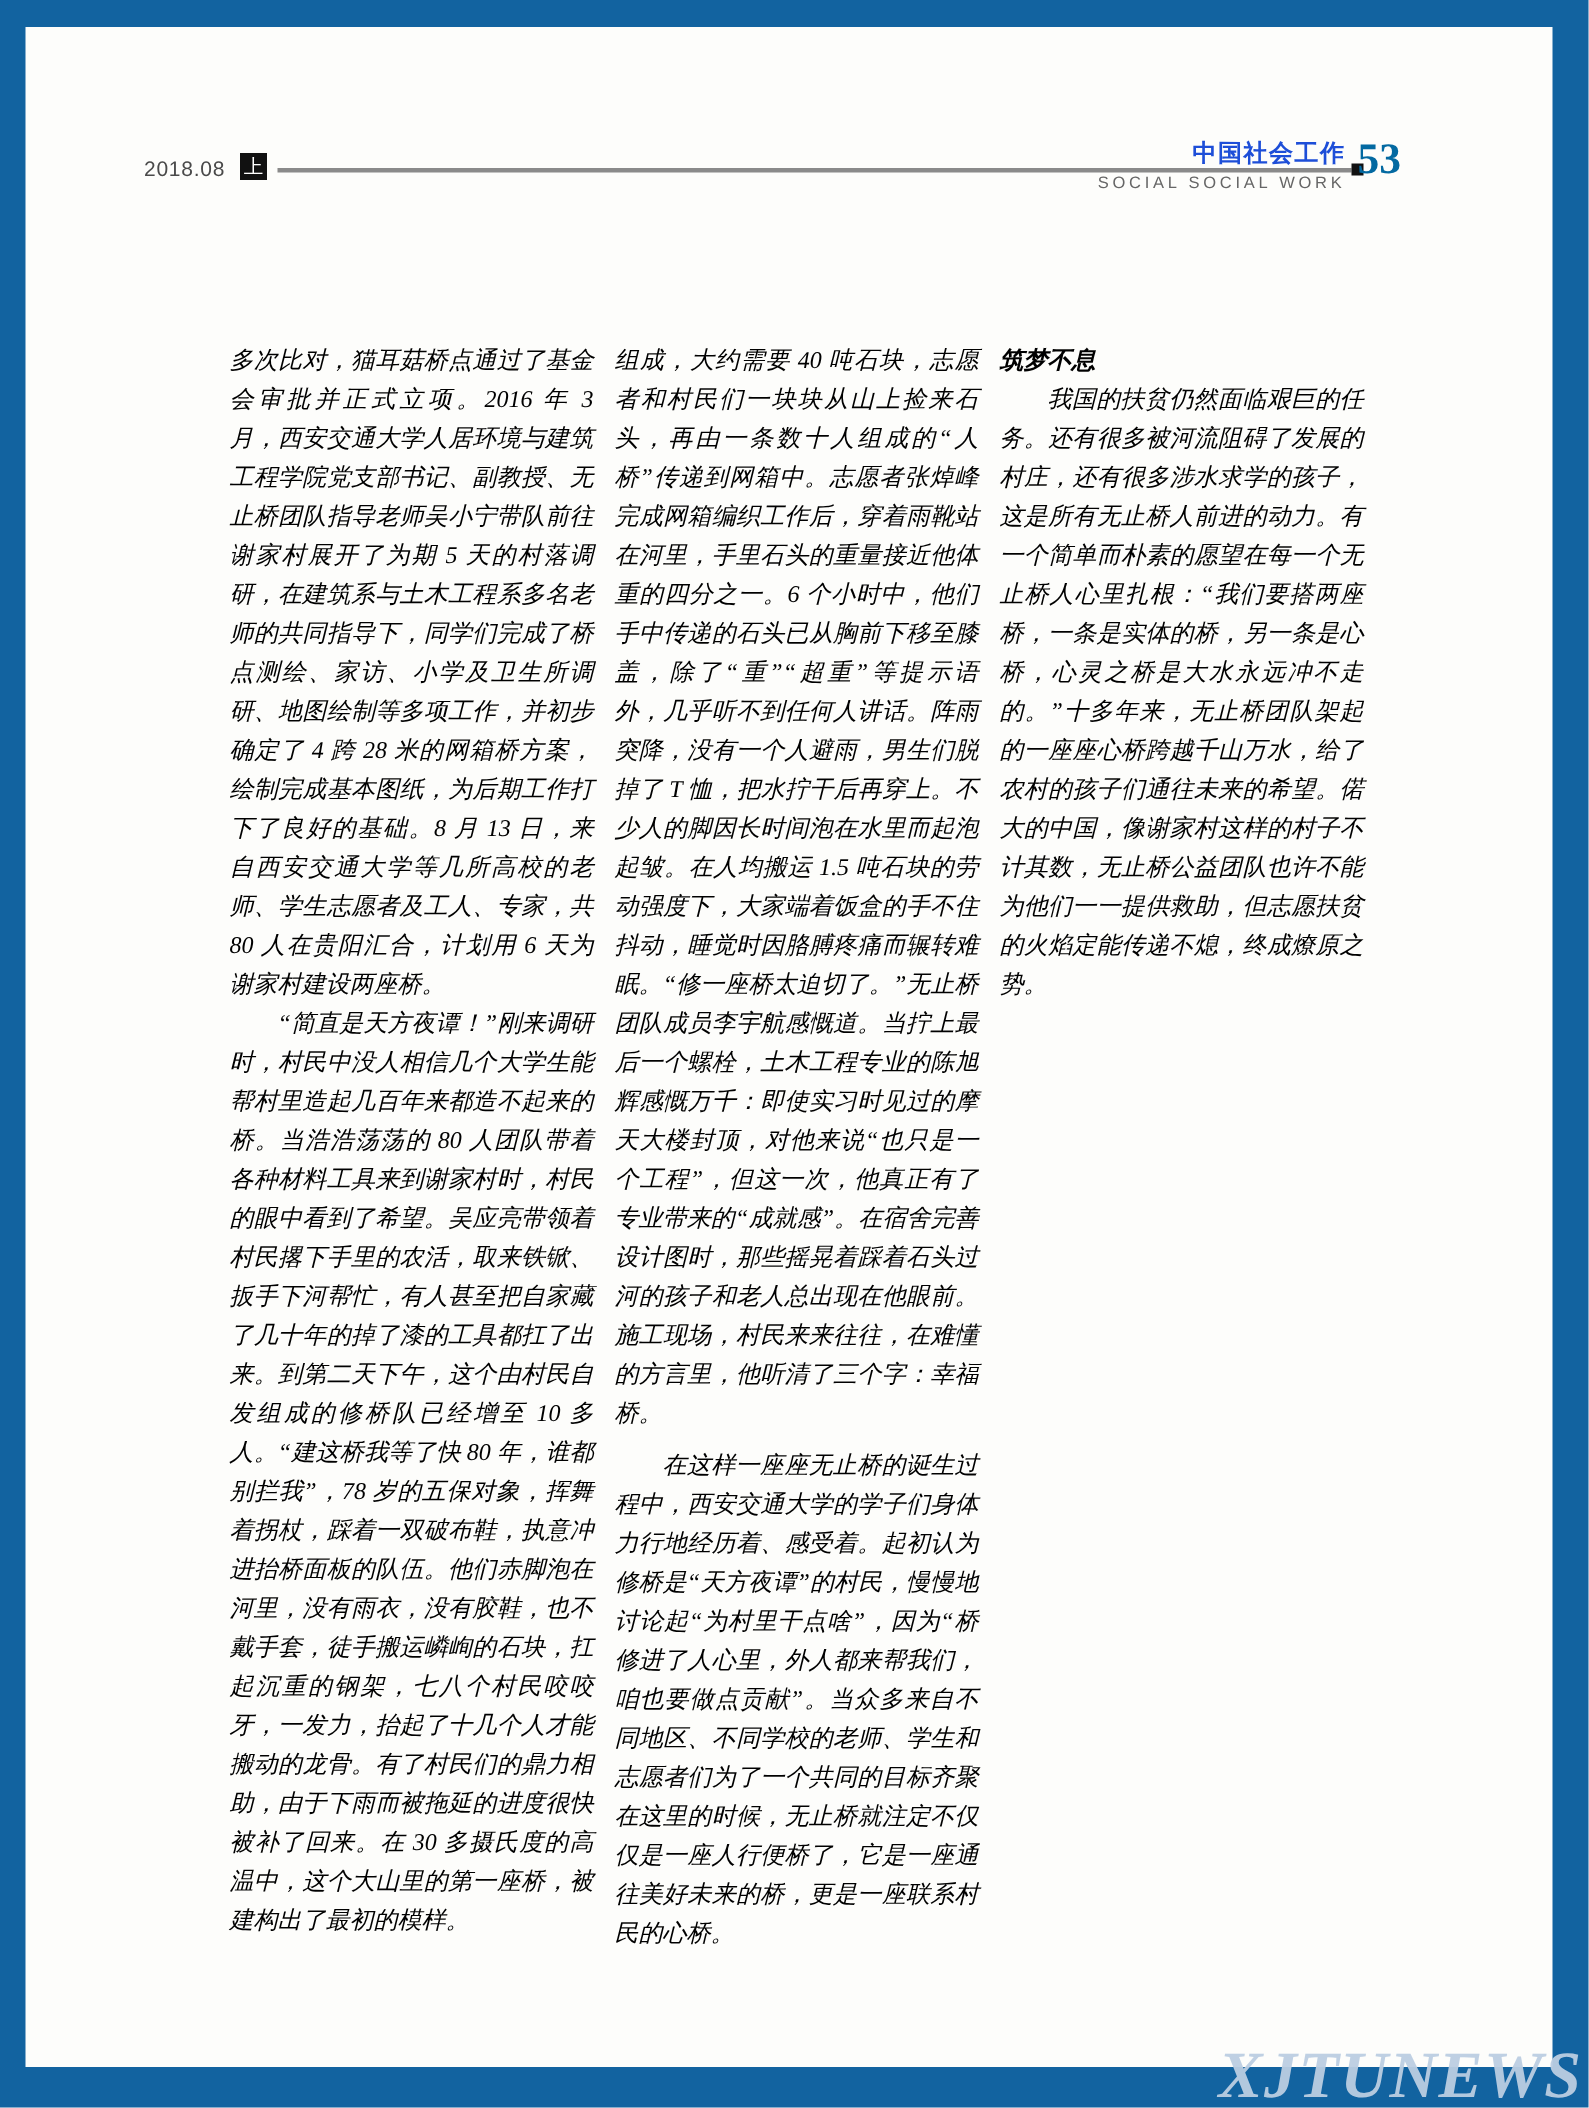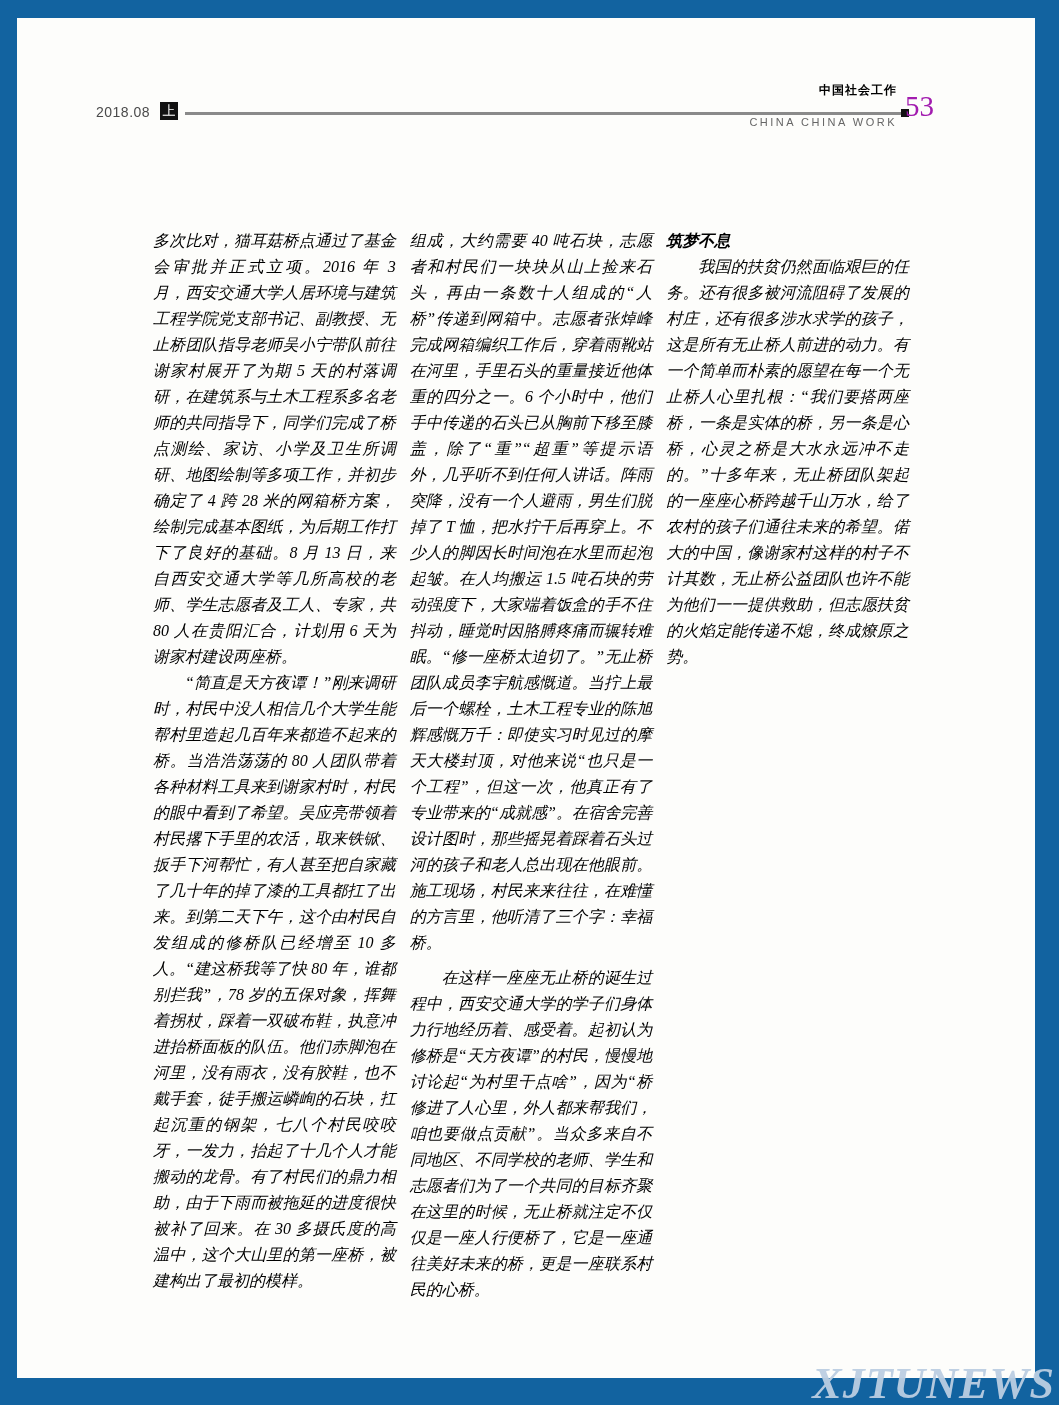--- a/index.html
+++ b/index.html
@@ -31,32 +31,32 @@
   }
   .header-rule {
     position:absolute; left:168px; top:94px;
     width:716px; height:3px; background:#8a8a8a;
   }
   .rule-endcap {
     position:absolute; left:884px; top:91px;
     width:8px; height:8px; background:#111;
   }
   .journal-cn {
-    position:absolute; right:138px; top:64px;
-    font-size:12px; font-weight:bold; color:#000000;
+    position:absolute; right:138px; top:74px;
+    font-size:16px; font-weight:bold; color:#1d4ed8;
     letter-spacing:1px;
   }
   .journal-en {
     position:absolute; right:138px; top:98px;
     font-size:11px; color:#666; letter-spacing:2.5px;
     font-family:"Liberation Sans","DejaVu Sans",sans-serif;
   }
   .page-number {
     position:absolute; left:888px; top:72px;
-    font-size:29px; font-weight:normal; color:#a21caf;text-align:center;
+    font-size:29px; font-weight:bold; color:#0369a1;text-align:center;
   }
   
   .columns {
     position:absolute; left:136px; top:210px;
     width:756px;
     display:flex; gap:14px;
   }
   .col { flex:1; min-width:0; }
   .col p {
     margin:0;
@@ -86,21 +86,21 @@
 <body>
 
 <div class="page">
 
   <div class="header">
     <span class="date-label">2018.08</span>
     <span class="issue-badge">上</span>
     <div class="header-rule"></div>
     <div class="rule-endcap"></div>
     <span class="journal-cn">中国社会工作</span>
-    <span class="journal-en">CHINA CHINA WORK</span>
+    <span class="journal-en">SOCIAL SOCIAL WORK</span>
     <span class="page-number">53</span>
   </div>
 
   <div class="columns">
 
     <div class="col">
       <p>多次比对，猫耳菇桥点通过了基金会审批并正式立项。2016 年 3 月，西安交通大学人居环境与建筑工程学院党支部书记、副教授、无止桥团队指导老师吴小宁带队前往谢家村展开了为期 5 天的村落调研，在建筑系与土木工程系多名老师的共同指导下，同学们完成了桥点测绘、家访、小学及卫生所调研、地图绘制等多项工作，并初步确定了 4 跨 28 米的网箱桥方案，绘制完成基本图纸，为后期工作打下了良好的基础。8 月 13 日，来自西安交通大学等几所高校的老师、学生志愿者及工人、专家，共 80 人在贵阳汇合，计划用 6 天为谢家村建设两座桥。</p>
       <p class="indent">“简直是天方夜谭！”刚来调研时，村民中没人相信几个大学生能帮村里造起几百年来都造不起来的桥。当浩浩荡荡的 80 人团队带着各种材料工具来到谢家村时，村民的眼中看到了希望。吴应亮带领着村民撂下手里的农活，取来铁锨、扳手下河帮忙，有人甚至把自家藏了几十年的掉了漆的工具都扛了出来。到第二天下午，这个由村民自发组成的修桥队已经增至 10 多人。“建这桥我等了快 80 年，谁都别拦我”，78 岁的五保对象，挥舞着拐杖，踩着一双破布鞋，执意冲进抬桥面板的队伍。他们赤脚泡在河里，没有雨衣，没有胶鞋，也不戴手套，徒手搬运嶙峋的石块，扛起沉重的钢架，七八个村民咬咬牙，一发力，抬起了十几个人才能搬动的龙骨。有了村民们的鼎力相助，由于下雨而被拖延的进度很快被补了回来。在 30 多摄氏度的高温中，这个大山里的第一座桥，被建构出了最初的模样。</p>
 
     </div>

